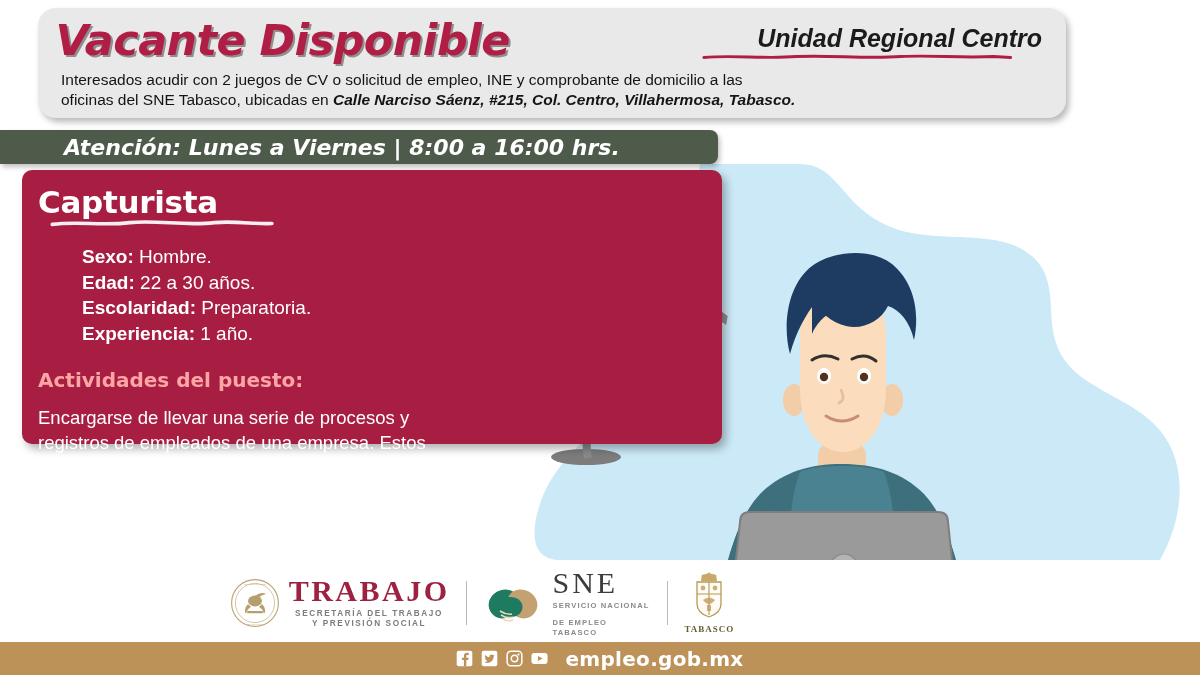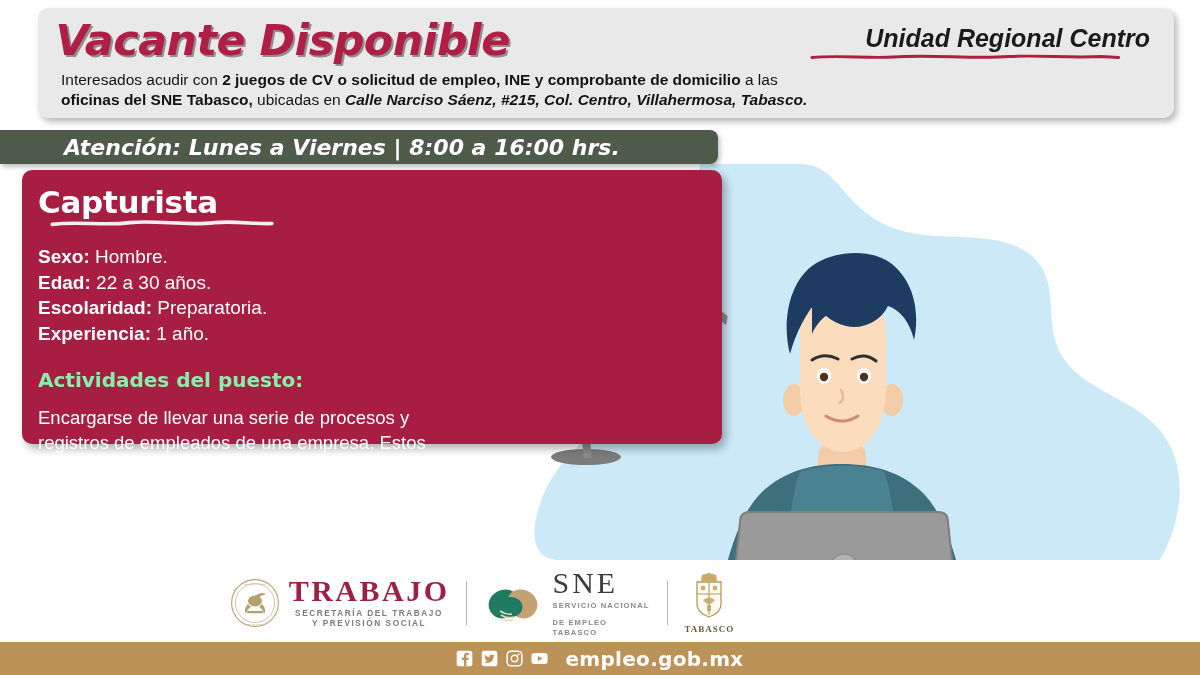--- a/index.html
+++ b/index.html
@@ -8,22 +8,22 @@
     background:#ffffff;
     font-family:"Liberation Sans", sans-serif;
     position:relative;
   }
 
   
   #poster { position:relative; width:1200px; height:675px; background:#ffffff; }
 
   
   .header-card{
-    position:absolute; left:38px; top:8px; width:1136px; height:110px;
-    background:#e9e9e9; border-radius:10px;
+    position:absolute; left:38px; top:8px; width:1028px; height:110px;
+    background:#e9e9e9; border-radius:18px;
     box-shadow:3px 4px 6px rgba(0,0,0,.28);
     overflow:hidden;
   }
   .title-main{
     position:absolute; left:22px; top:8px;
     font-size:42px; font-weight:bold; font-style:italic;
     color:#b01e45; letter-spacing:-0.5px;
     text-shadow:2px 2px 0 rgba(70,70,70,.55);
     font-family:"DejaVu Sans", sans-serif;
     transform:scaleX(1.02);
@@ -35,21 +35,21 @@
     font-size:25px; font-style:italic; color:#1b1b1b; font-weight:600;
     white-space:nowrap;
   }
   .unidad-text b{ font-weight:800; }
   .unidad-underline{ display:block; margin-top:1px; height:6px; }
 
   .header-para{
     position:absolute; left:23px; top:62px; width:1040px;
     font-size:15.5px; line-height:20px; color:#141414;
   }
-  .header-para b{ font-weight:bold;text-align:center; }
+  .header-para b{ font-weight:normal;text-align:center; }
   .header-para i{ font-style:italic; font-weight:bold; }
 
   
   .attention-bar{
     position:absolute; left:0px; top:130px; width:718px; height:34px;
     background:#4e5b4b; border-radius:0 8px 8px 0;
     box-shadow:2px 3px 5px rgba(0,0,0,.25);
     display:flex; align-items:center;
   }
   .attention-text{
@@ -67,27 +67,27 @@
     background:#a81e42; border-radius:10px;
     box-shadow:4px 5px 8px rgba(0,0,0,.3);
     z-index:5;
   }
   .red-inner{ position:absolute; left:16px; top:14px; width:430px; }
   .job-title{
     font-size:31px; font-weight:bold; color:#ffffff; letter-spacing:-0.3px;
     font-family:"DejaVu Sans", sans-serif;
   }
   .job-underline{ display:block; margin-top:-1px; height:9px; width:250px; }
-  .field-list{ margin-top:16px; }
+  .field-list{ margin-top:16px;margin-left:44px; }
   .field-row{
     font-size:19px; color:#ffffff; line-height:25.5px; white-space:nowrap;
   }
   .field-row b{ font-weight:bold; }
   .act-head{
-    margin-top:22px; font-size:20px; font-weight:bold; color:#86efac;
+    margin-top:22px; font-size:20px; font-weight:bold; color:#fca5a5;
     font-family:"DejaVu Sans", sans-serif;
   }
   .act-body{
     margin-top:13px; font-size:18.5px; color:#ffffff; line-height:25px;
     width:420px;
   }
 
   
   .footer-logos{
     position:absolute; left:0; top:560px; width:964px; height:85px;

